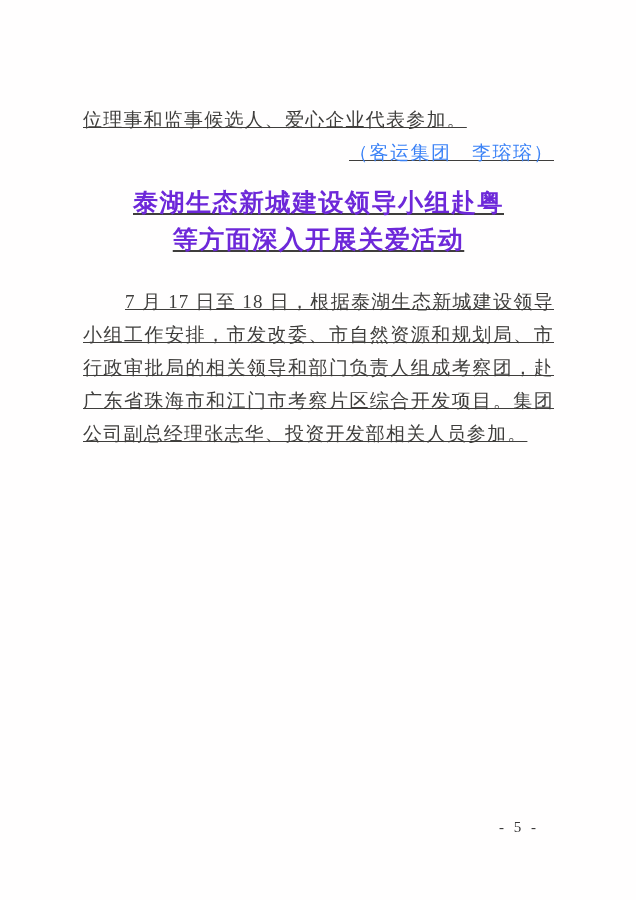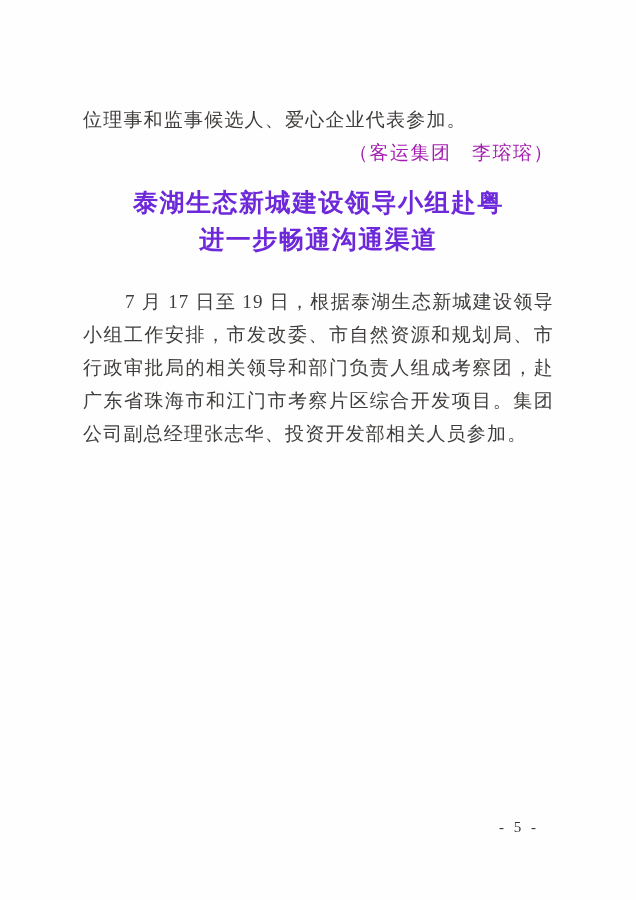--- a/index.html
+++ b/index.html
@@ -14,40 +14,41 @@
     background: #fffefe;
     font-family: "Liberation Serif", "DejaVu Serif", serif;
     color: #3f3e3c;
     overflow: hidden;
   }
   .content {
     position: absolute;
     left: 83px;
     top: 103px;
     width: 471px;
+    text-decoration: underline;
   }
   .body-par {
     margin: 0;
     font-size: 19px;
     line-height: 33px;
     text-align: justify;
     text-align-last: left;
     letter-spacing: 1.2px;
     font-weight: 400;
   }
   .indent {
     text-indent: 42px;
   }
   .byline {
     margin: 0;
     font-size: 19px;
     line-height: 33px;
     text-align: right;
     letter-spacing: 1.5px;
-    color: #a21caf;
+    color: #3b82f6;
   }
   .article-title {
     margin: 15px 0 0 0;
     font-size: 25px;
     line-height: 37px;
     font-weight: 700;
     text-align: center;
     letter-spacing: 1.5px;
     color: #6d28d9;
     font-family: "Liberation Serif", "DejaVu Serif", serif;
@@ -75,21 +76,21 @@
   <main class="content">
 
     <section>
       <p class="body-par">位理事和监事候选人、爱心企业代表参加。</p>
       <p class="byline">（客运集团　李瑢瑢）</p>
     </section>
 
     <section>
       <h1 class="article-title">
         <span class="title-line">泰湖生态新城建设领导小组赴粤</span>
-        <span class="title-line">进一步畅通沟通渠道</span>
+        <span class="title-line">等方面深入开展关爱活动</span>
       </h1>
-      <p class="body-par indent second-article-par">7 月 17 日至 19 日，根据泰湖生态新城建设领导小组工作安排，市发改委、市自然资源和规划局、市行政审批局的相关领导和部门负责人组成考察团，赴广东省珠海市和江门市考察片区综合开发项目。集团公司副总经理张志华、投资开发部相关人员参加。</p>
+      <p class="body-par indent second-article-par">7 月 17 日至 18 日，根据泰湖生态新城建设领导小组工作安排，市发改委、市自然资源和规划局、市行政审批局的相关领导和部门负责人组成考察团，赴广东省珠海市和江门市考察片区综合开发项目。集团公司副总经理张志华、投资开发部相关人员参加。</p>
     </section>
 
   </main>
 
   <div class="page-number">- 5 -</div>
 </div>
 
 </body></html>

